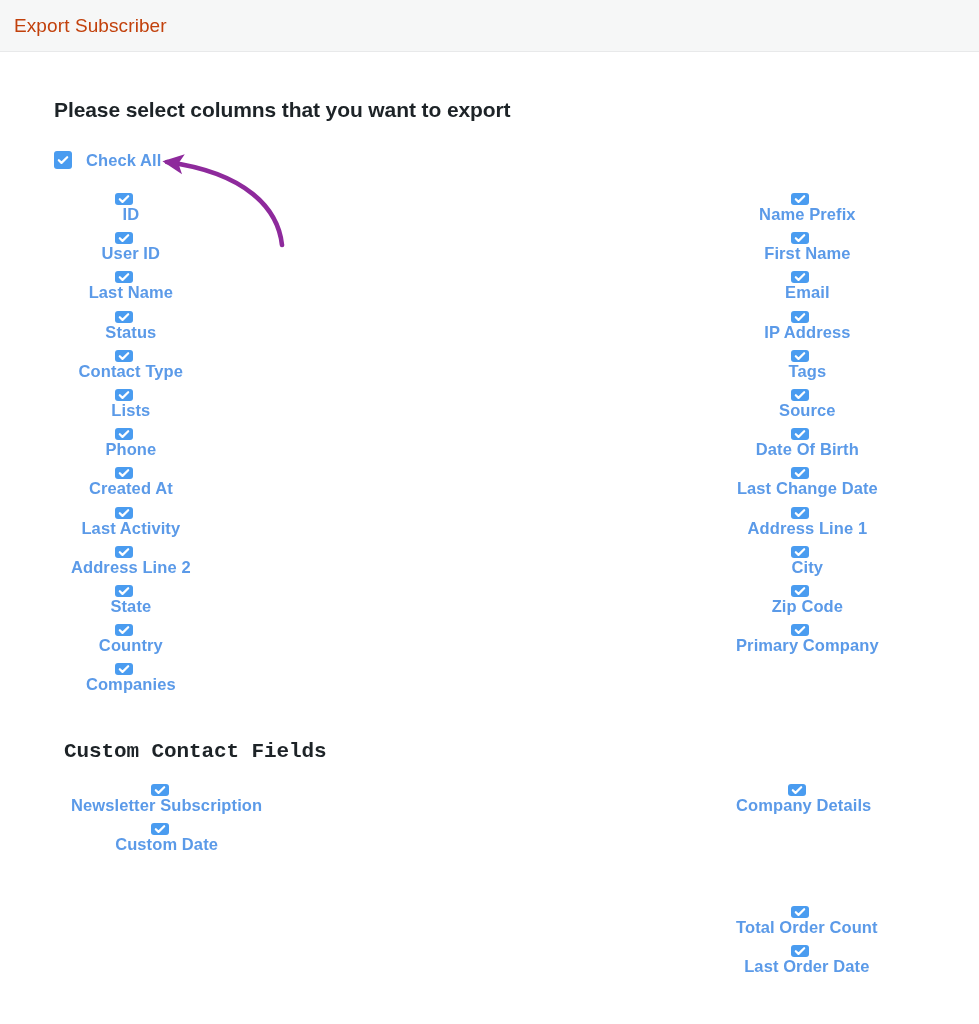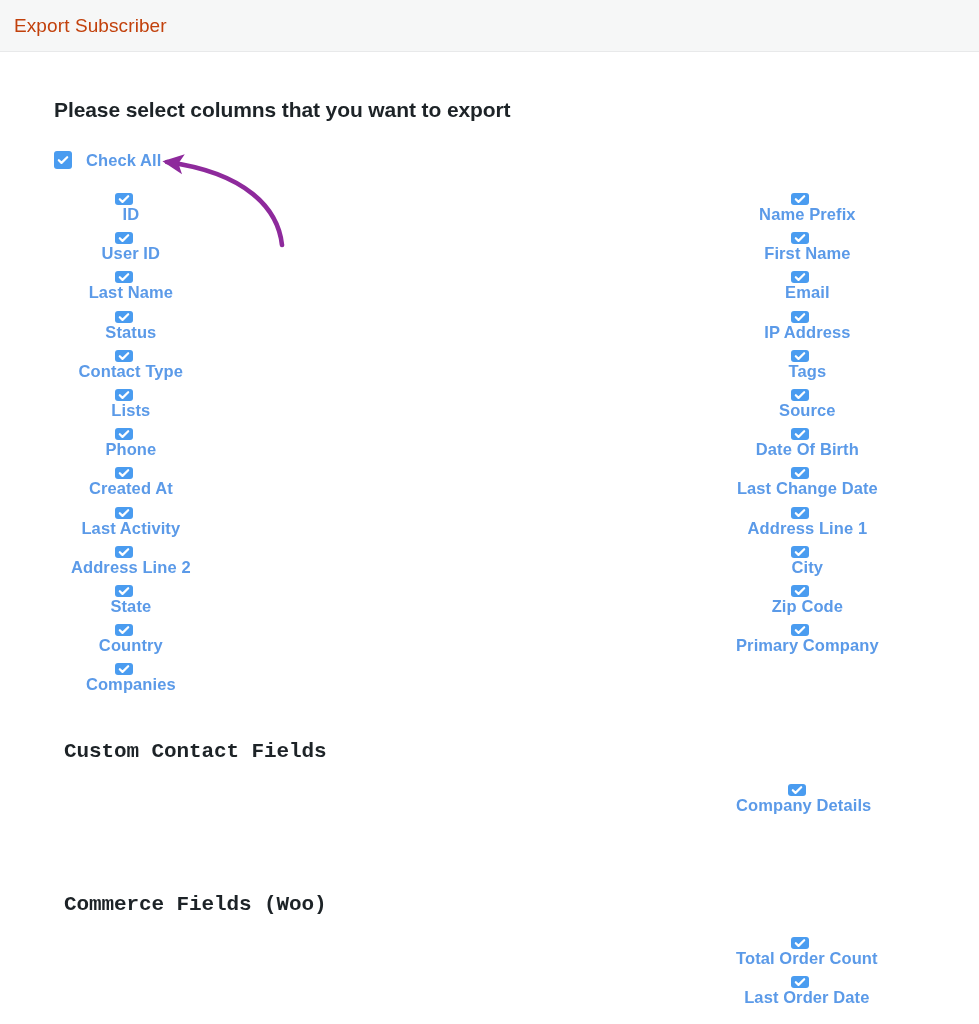--- a/index.html
+++ b/index.html
@@ -383,35 +383,52 @@
             </svg>
           </span>
           <span class="cbx-label">Primary Company</span>
         </div>
       </div>
   </div>
 
   <div class="section-gap-custom">
     <h3 class="section-heading heading-sub">Custom Contact Fields</h3>
     <div class="grid" id="custom-grid">
+      <div class="col-left" id="custom-col-left">
+          <div class="check-row">
+            <span class="cbx">
+              <svg viewBox="0 0 12 12">
+                <path d="M1.8 6.2 L4.5 8.9 L10.2 3.2"></path>
+              </svg>
+            </span>
+            <span class="cbx-label">Newsletter Subscription</span>
+          </div>
+          <div class="check-row">
+            <span class="cbx">
+              <svg viewBox="0 0 12 12">
+                <path d="M1.8 6.2 L4.5 8.9 L10.2 3.2"></path>
+              </svg>
+            </span>
+            <span class="cbx-label">Custom Date</span>
+          </div>
+        </div>
       <div class="col-right" id="custom-col-right">
           <div class="check-row">
             <span class="cbx">
               <svg viewBox="0 0 12 12">
                 <path d="M1.8 6.2 L4.5 8.9 L10.2 3.2"></path>
               </svg>
             </span>
             <span class="cbx-label">Company Details</span>
           </div>
         </div>
     </div>
   </div>
 
   <div class="section-gap-commerce">
-    <h3 class="section-heading heading-sub">Commerce Fields (Woo)</h3>
     <div class="grid" id="commerce-grid">
       <div class="col-right" id="commerce-col-right">
           <div class="check-row">
             <span class="cbx">
               <svg viewBox="0 0 12 12">
                 <path d="M1.8 6.2 L4.5 8.9 L10.2 3.2"></path>
               </svg>
             </span>
             <span class="cbx-label">Total Order Count</span>
           </div>

